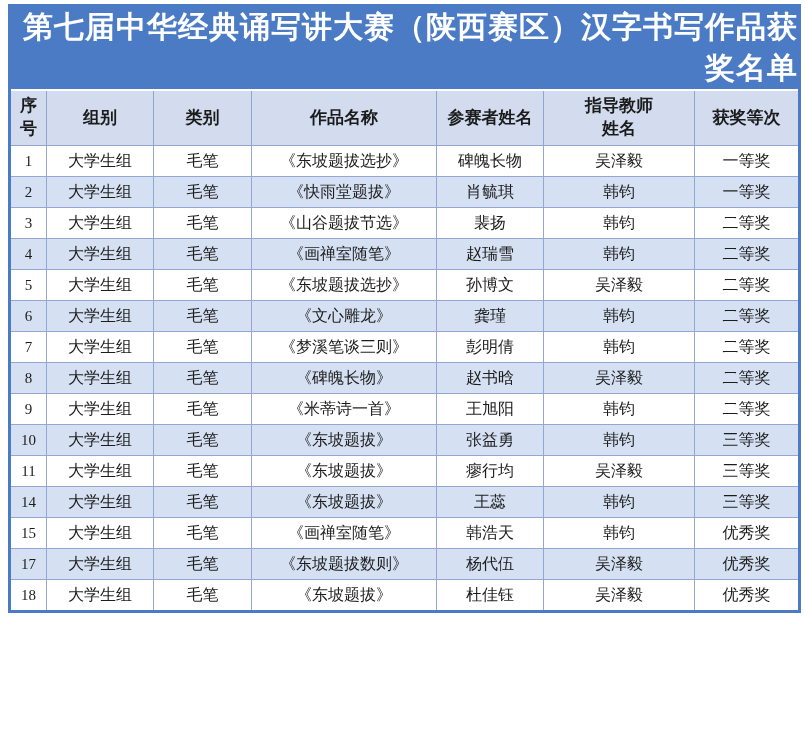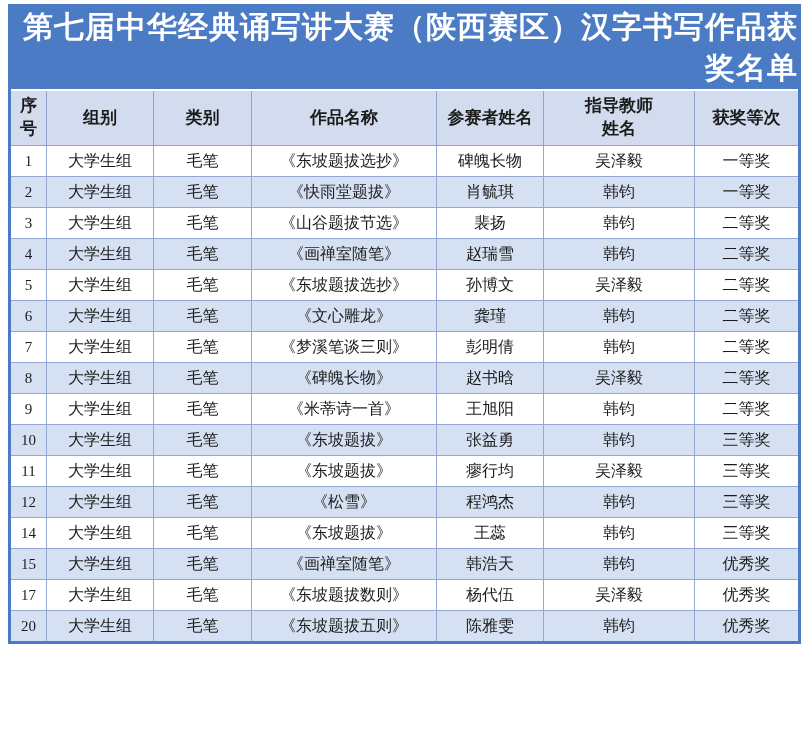--- a/index.html
+++ b/index.html
@@ -202,29 +202,20 @@
         <tr data-name="table-row">
           <td data-name="cell-index">11</td>
           <td data-name="cell-group">大学生组</td>
           <td data-name="cell-category">毛笔</td>
           <td data-name="cell-work">《东坡题拔》</td>
           <td data-name="cell-participant">瘳行均</td>
           <td data-name="cell-advisor">吴泽毅</td>
           <td data-name="cell-award">三等奖</td>
         </tr>
         <tr data-name="table-row">
-          <td data-name="cell-index">12</td>
-          <td data-name="cell-group">大学生组</td>
-          <td data-name="cell-category">毛笔</td>
-          <td data-name="cell-work">《松雪》</td>
-          <td data-name="cell-participant">程鸿杰</td>
-          <td data-name="cell-advisor">韩钧</td>
-          <td data-name="cell-award">三等奖</td>
-        </tr>
-        <tr data-name="table-row">
           <td data-name="cell-index">14</td>
           <td data-name="cell-group">大学生组</td>
           <td data-name="cell-category">毛笔</td>
           <td data-name="cell-work">《东坡题拔》</td>
           <td data-name="cell-participant">王蕊</td>
           <td data-name="cell-advisor">韩钧</td>
           <td data-name="cell-award">三等奖</td>
         </tr>
         <tr data-name="table-row">
           <td data-name="cell-index">15</td>
@@ -238,23 +229,23 @@
         <tr data-name="table-row">
           <td data-name="cell-index">17</td>
           <td data-name="cell-group">大学生组</td>
           <td data-name="cell-category">毛笔</td>
           <td data-name="cell-work">《东坡题拔数则》</td>
           <td data-name="cell-participant">杨代伍</td>
           <td data-name="cell-advisor">吴泽毅</td>
           <td data-name="cell-award">优秀奖</td>
         </tr>
         <tr data-name="table-row">
-          <td data-name="cell-index">20</td>
-          <td data-name="cell-group">大学生组</td>
-          <td data-name="cell-category">毛笔</td>
-          <td data-name="cell-work">《东坡题拔五则》</td>
-          <td data-name="cell-participant">陈雅雯</td>
-          <td data-name="cell-advisor">韩钧</td>
+          <td data-name="cell-index">18</td>
+          <td data-name="cell-group">大学生组</td>
+          <td data-name="cell-category">毛笔</td>
+          <td data-name="cell-work">《东坡题拔》</td>
+          <td data-name="cell-participant">杜佳钰</td>
+          <td data-name="cell-advisor">吴泽毅</td>
           <td data-name="cell-award">优秀奖</td>
         </tr>
       </tbody>
   </table>
 </div>
 
 </body></html>

